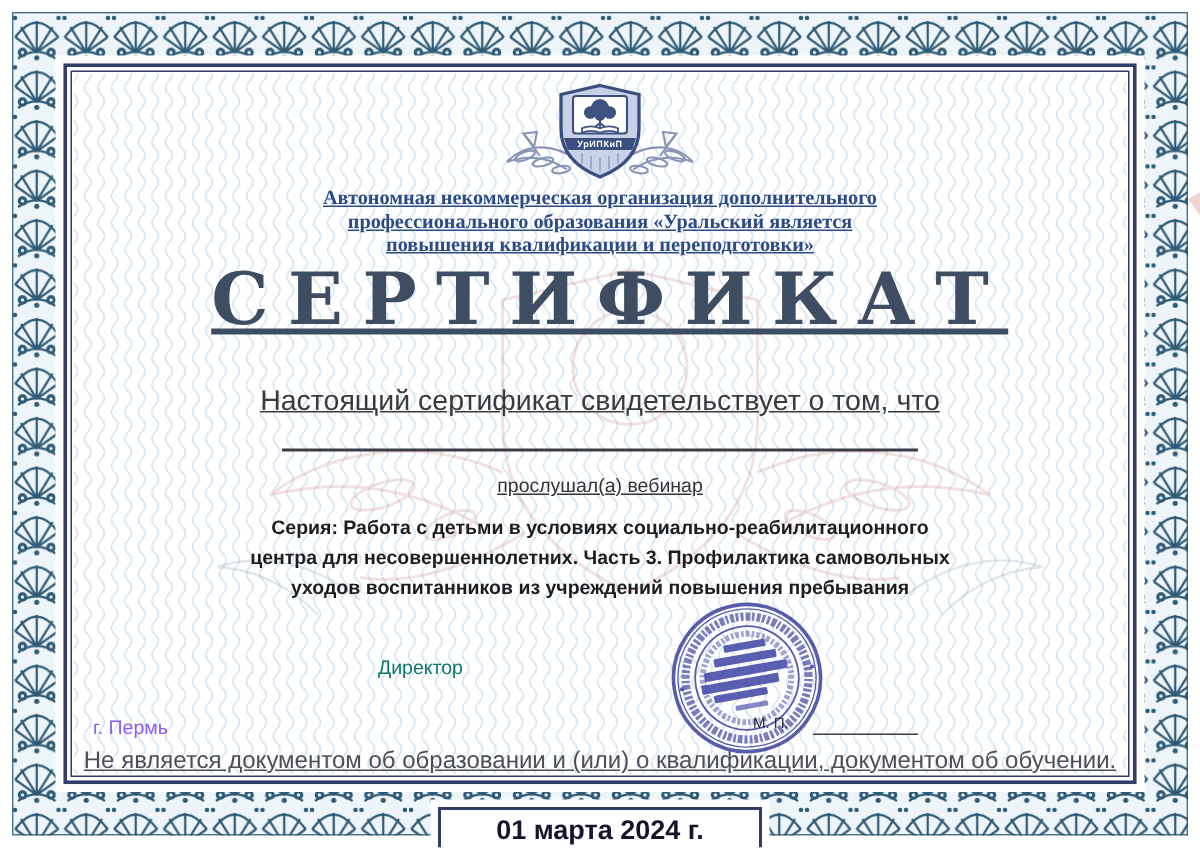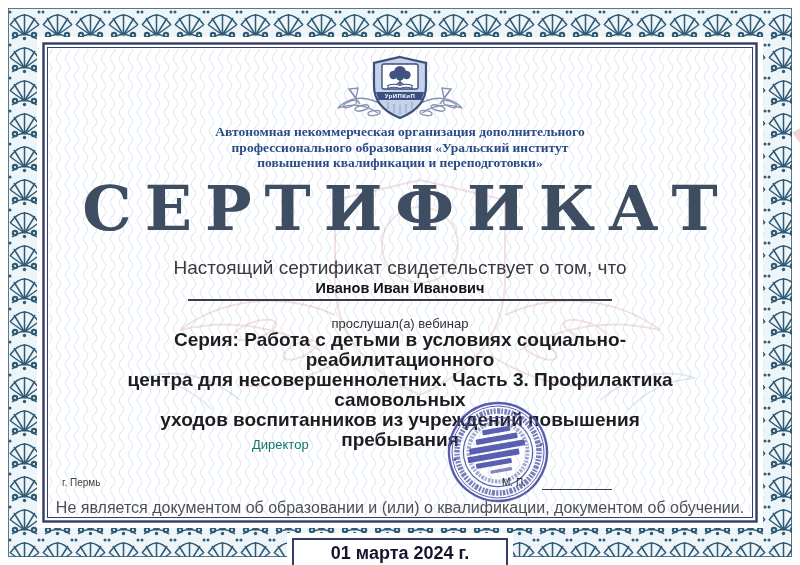--- a/index.html
+++ b/index.html
@@ -1,32 +1,32 @@
 <!DOCTYPE html>
 <html><head>
 <meta charset="utf-8">
 <style>
   html,body{margin:0;padding:0;background:#ffffff;}
   .page{position:relative;width:800px;height:565px;background:#ffffff;overflow:hidden;
         font-family:"Liberation Sans",sans-serif;}
   .page svg.bg{position:absolute;left:0;top:0;z-index:0;}
   .abs{position:absolute;z-index:3;}
-  .center{left:0;right:0;text-align:center;}
+  .center{left:0;right:0;text-align:center;text-decoration:underline;}
   .org{top:124px;font-family:"Liberation Serif",serif;font-weight:bold;font-size:13.5px;
        line-height:15.5px;color:#2b4a86;}
-  .title{top:172px;font-family:"DejaVu Serif",serif;font-weight:bold;font-size:62px;
+  .title{top:172px;font-family:"DejaVu Serif",serif;font-weight:bold;font-size:48px;
          letter-spacing:13px;text-indent:13px;color:#3e4d61;}
   .intro{top:257px;font-size:19px;color:#3a3a3e;}
   .name{top:280px;font-size:14.5px;font-weight:bold;color:#141418;}
   .nameline{left:188px;top:299px;width:424px;border-top:2px solid #3c3c44;height:0;}
   .action{top:316px;font-size:13px;color:#333338;text-align:center;}
-  .course{top:330px;left:50%;transform:translateX(-50%);width:560px;text-align:center;
-          font-size:19px;font-weight:bold;line-height:20px;color:#1d1d20;}
+  .course{top:342px;left:50%;transform:translateX(-50%);width:560px;text-align:center;
+          font-size:13px;font-weight:bold;line-height:20px;color:#1d1d20;}
   .director{left:252px;top:437px;font-size:13px;line-height:16.5px;color:#0f766e;}
-  .city{left:62px;top:477px;font-size:10px;color:#404040;}
+  .city{left:62px;top:477px;font-size:13px;color:#8b5cf6;}
   .mp{left:502px;top:477px;font-size:10px;color:#2b2b30;z-index:5;}
   .signline{left:542px;top:489px;width:70px;border-top:1.5px solid #3c3c44;height:0;z-index:5;}
   .disclaimer{top:499px;font-size:16px;color:#4e4e58;}
   .datebox{left:50%;top:526px;transform:translateX(-50%);width:212px;height:27px;
            background:#ffffff;border:2px solid #333d68;box-shadow:0 0 0 5px #ffffff;
            display:flex;align-items:center;justify-content:center;
            font-size:18px;font-weight:bold;color:#15152e;z-index:6;margin-top:12px;}
   .logo{position:absolute;left:322px;top:52px;z-index:3;}
   .stamp{position:absolute;left:440px;top:394px;z-index:4;filter:blur(0.45px);opacity:0.92;}
 </style>
@@ -126,29 +126,28 @@
       <circle cx="78" cy="25" r="3.6" fill="#3f5382"></circle>
       <path d="M78,27 V33 M78,30 L73.5,33.5 M78,30 L82.5,33.5" stroke="#3f5382" stroke-width="1.4" fill="none"></path>
     </g>
     <path d="M66,33.5 Q72,31 78,33.5 Q84,31 90,33.5 L90,36.5 Q84,34 78,36.5 Q72,34 66,36.5 Z" fill="#ffffff" stroke="#3f5382" stroke-width="1.2"></path>
     <path d="M54,40 L102,40 L99.5,48 L56.5,48 Z" fill="#3b4f7e"></path>
     <text x="78" y="46" text-anchor="middle" font-family="'Liberation Sans',sans-serif" font-size="6" font-weight="bold" fill="#ffffff" letter-spacing="0.4">УрИПКиП</text>
   </svg>
 
   <div class="abs center org">
     <div>Автономная некоммерческая организация дополнительного</div>
-    <div>профессионального образования «Уральский институт</div>
+    <div>профессионального образования «Уральский является</div>
     <div>повышения квалификации и переподготовки»</div>
   </div>
 
   <div class="abs center title">СЕРТИФИКАТ</div>
 
   <div class="abs center intro">Настоящий сертификат свидетельствует о том, что</div>
 
-  <div class="abs center name">Иванов Иван Иванович</div>
   <div class="abs nameline"></div>
 
   <div class="abs center action">прослушал(а) вебинар</div>
 
   <div class="abs course">
     <div>Серия: Работа с детьми в условиях социально-реабилитационного</div>
     <div>центра для несовершеннолетних. Часть 3. Профилактика самовольных</div>
     <div>уходов воспитанников из учреждений повышения пребывания</div>
   </div>
 

